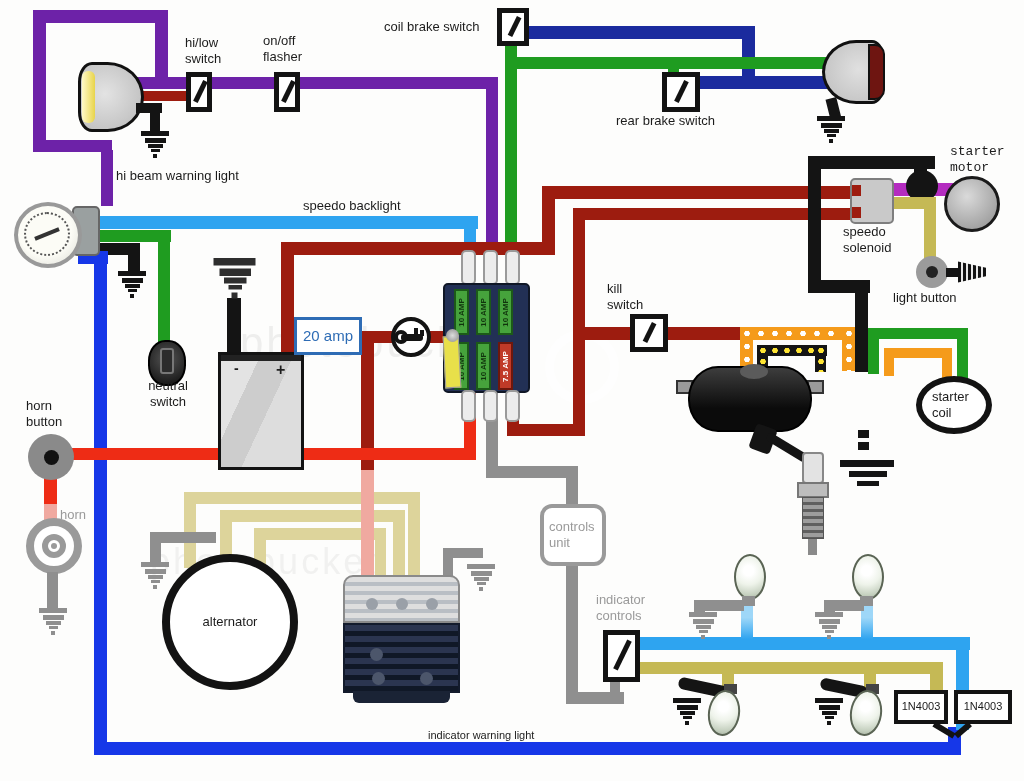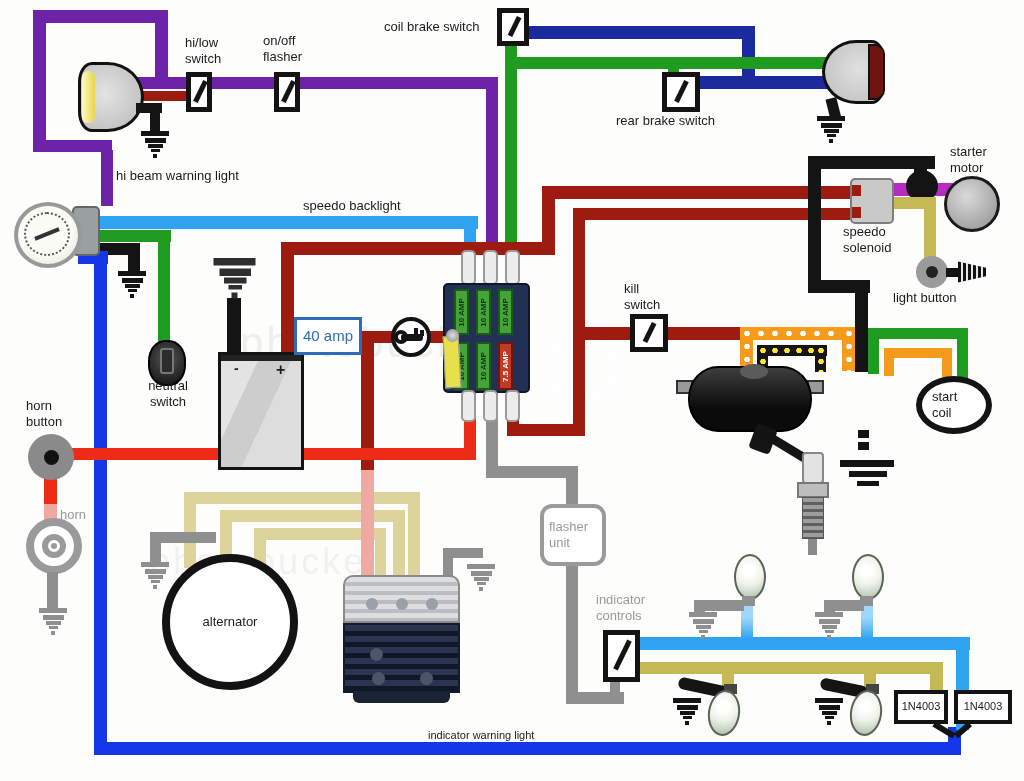--- a/index.html
+++ b/index.html
@@ -195,21 +195,21 @@
   <div class="w cBk" style="left:227px;top:298px;width:14px;height:56px"></div>
   <div class="gnd gndd" style="left:212px;top:258px;transform:scale(1.5);transform-origin:top left;"></div>
   <div class="w" style="left:218px;top:352px;width:86px;height:118px;border:3px solid #131313;box-sizing:border-box;
               background:linear-gradient(115deg,#e3e3e3 0 30%,#cdcdcd 30% 55%,#dddddd 55%);"></div>
   <div class="w" style="left:221px;top:355px;width:80px;height:6px;background:#222;"></div>
   <div class="lbl" style="left:276px;top:360px;font-size:16px;font-weight:bold;">+</div>
   <div class="lbl" style="left:234px;top:360px;font-size:14px;font-weight:bold;">-</div>
 
   <div class="w" style="left:294px;top:317px;width:68px;height:38px;background:#fff;border:3px solid #2e6cb5;box-sizing:border-box;
               display:flex;align-items:center;justify-content:center;">
-    <span class="lbl" style="position:static;font-size:15px;color:#2e6cb5;">40 amp</span>
+    <span class="lbl" style="position:static;font-size:15px;color:#2e6cb5;">20 amp</span>
   </div>
 
   <div class="w" style="left:391px;top:317px;width:40px;height:40px;background:#fff;border:4px solid #131313;border-radius:50%;box-sizing:border-box;"></div>
   <div class="w cBk" style="left:401px;top:334px;width:22px;height:7px;border-radius:3px;"></div>
   <div class="w" style="left:394px;top:330px;width:14px;height:14px;border:4px solid #131313;border-radius:50%;box-sizing:border-box;"></div>
   <div class="w cBk" style="left:414px;top:328px;width:4px;height:7px;"></div>
   <div class="w cBk" style="left:420px;top:330px;width:4px;height:6px;"></div>
 
   <div class="w" style="left:461px;top:250px;width:15px;height:35px;background:#ececec;border:2px solid #9a9a9a;border-radius:5px;box-sizing:border-box;"></div>
   <div class="w" style="left:483px;top:250px;width:15px;height:35px;background:#ececec;border:2px solid #9a9a9a;border-radius:5px;box-sizing:border-box;"></div>
@@ -273,26 +273,26 @@
               clip-path:polygon(0 6%,100% 32%,100% 68%,0 94%);"></div>
 
   <div class="w cBk" style="left:858px;top:430px;width:11px;height:8px;"></div>
   <div class="w cBk" style="left:858px;top:442px;width:11px;height:8px;"></div>
   <div class="w cBk" style="left:840px;top:460px;width:54px;height:7px;"></div>
   <div class="w cBk" style="left:849px;top:471px;width:38px;height:6px;"></div>
   <div class="w cBk" style="left:857px;top:481px;width:22px;height:5px;"></div>
 
   <div class="w" style="left:916px;top:376px;width:76px;height:58px;background:#fff;border:6px solid #131313;border-radius:50%;box-sizing:border-box;
               display:flex;align-items:center;justify-content:center;text-align:left;">
-    <span class="lbl" style="position:static;font-size:13px;width:44px;">start coil</span>
+    <span class="lbl" style="position:static;font-size:13px;width:44px;">starter coil</span>
   </div>
 
   <div class="w" style="left:540px;top:504px;width:66px;height:62px;background:#fff;border:4px solid #9a9a9a;border-radius:12px;box-sizing:border-box;
               display:flex;align-items:center;justify-content:center;text-align:left;">
-    <span class="lbl grey" style="position:static;width:48px;">flasher unit</span>
+    <span class="lbl grey" style="position:static;width:48px;">controls unit</span>
   </div>
 
   <div class="sw" style="left:603px;top:630px;width:37px;height:52px;">
       <div class="bar"></div>
     </div>
 
   <div class="w" style="left:28px;top:434px;width:46px;height:46px;background:#8a8a8a;border-radius:50%;"></div>
   <div class="w" style="left:44px;top:450px;width:15px;height:15px;background:#111;border-radius:50%;"></div>
   <div class="w" style="left:26px;top:518px;width:56px;height:56px;border:8px solid #9a9a9a;border-radius:50%;box-sizing:border-box;background:#fff;"></div>
   <div class="w" style="left:42px;top:534px;width:24px;height:24px;border:6px solid #9a9a9a;border-radius:50%;box-sizing:border-box;"></div>
@@ -347,22 +347,22 @@
     <line x1="80" y1="36" x2="66" y2="48" stroke="#131313" stroke-width="6"></line>
   </svg>
 
   <div class="lbl" style="left:185px;top:35px;width:54px;">hi/low switch</div>
   <div class="lbl" style="left:263px;top:33px;width:56px;">on/off flasher</div>
   <div class="lbl" style="left:384px;top:19px;width:112px;">coil brake switch</div>
   <div class="lbl" style="left:616px;top:113px;width:114px;">rear brake switch</div>
   <div class="lbl" style="left:116px;top:168px;width:160px;">hi beam warning light</div>
   <div class="lbl" style="left:303px;top:198px;width:130px;">speedo backlight</div>
   <div class="lbl" style="left:141px;top:378px;width:54px;text-align:center;">neutral switch</div>
-  <div class="lbl" style="left:624px;top:281px;width:50px;">kill switch</div>
-  <div class="lbl" style="left:950px;top:144px;width:56px;">starter motor</div>
+  <div class="lbl" style="left:607px;top:281px;width:50px;">kill switch</div>
+  <div class="lbl" style="left:950px;top:144px;width:56px;font-family:Liberation Mono, monospace;">starter motor</div>
   <div class="lbl" style="left:843px;top:224px;width:66px;">speedo solenoid</div>
   <div class="lbl" style="left:893px;top:290px;width:84px;">light button</div>
   <div class="lbl" style="left:26px;top:398px;width:50px;">horn button</div>
   <div class="lbl grey" style="left:60px;top:507px;width:40px;">horn</div>
   <div class="lbl" style="left:180px;top:614px;width:100px;text-align:center;">alternator</div>
   <div class="lbl grey" style="left:596px;top:592px;width:72px;">indicator controls</div>
   <div class="lbl" style="left:428px;top:729px;width:160px;font-size:11px;">indicator warning light</div>
 
 </div>
 

